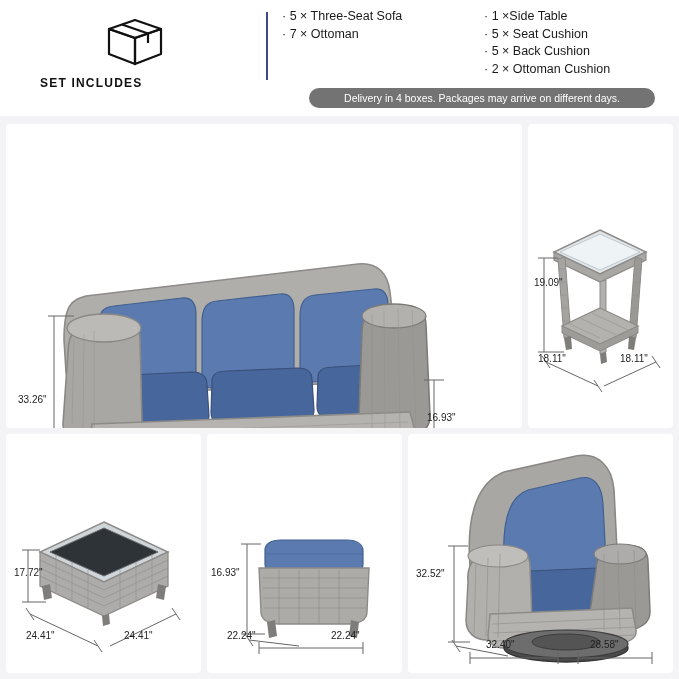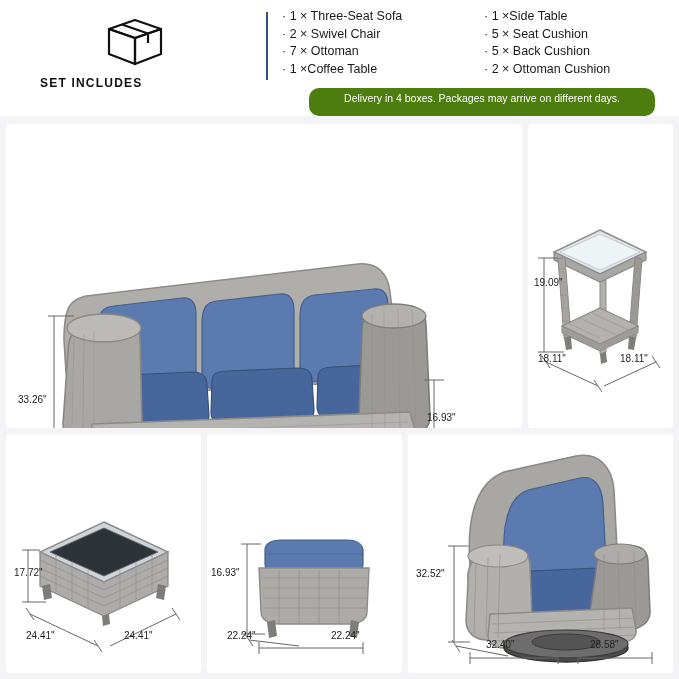--- a/index.html
+++ b/index.html
@@ -53,22 +53,22 @@
   }
   .li {
     font-size: 12.5px;
     color: #1a1a1a;
     line-height: 17.5px;
     white-space: nowrap;
   }
   .delivery {
     position: absolute;
     left: 309px; top: 88px;
-    width: 346px; height: 28px;
-    background: #4d7c0f;
+    width: 346px; height: 20px;
+    background: #737373;
     border-radius: 10px;
     color: #ffffff;
     font-size: 10.5px;
     line-height: 20px;
     text-align: center;
     white-space: nowrap;
   }
 
   
   .card {
@@ -145,24 +145,22 @@
         <path d="M57 13 L57 38 L31 48 L31 22 Z" fill="none" stroke="#111" stroke-width="2.2" stroke-linejoin="round"></path>
         <path d="M18 8.5 L44 17.5 L44 27" fill="none" stroke="#111" stroke-width="2.2" stroke-linejoin="round"></path>
       </svg>
     </div>
 
     <div class="set-includes">SET INCLUDES</div>
 
     <div class="vdiv"></div>
 
     <div class="col-a">
-      <div class="li">· 1 × Three-Seat Sofa</div>
-      <div class="li">· 2 × Swivel Chair</div>
+      <div class="li">· 5 × Three-Seat Sofa</div>
       <div class="li">· 7 × Ottoman</div>
-      <div class="li">· 1 ×Coffee Table</div>
     </div>
 
     <div class="col-b">
       <div class="li">· 1 ×Side Table</div>
       <div class="li">· 5 × Seat Cushion</div>
       <div class="li">· 5 × Back Cushion</div>
       <div class="li">· 2 × Ottoman Cushion</div>
     </div>
 
     <div class="delivery">Delivery in 4 boxes. Packages may arrive on different days.</div>

